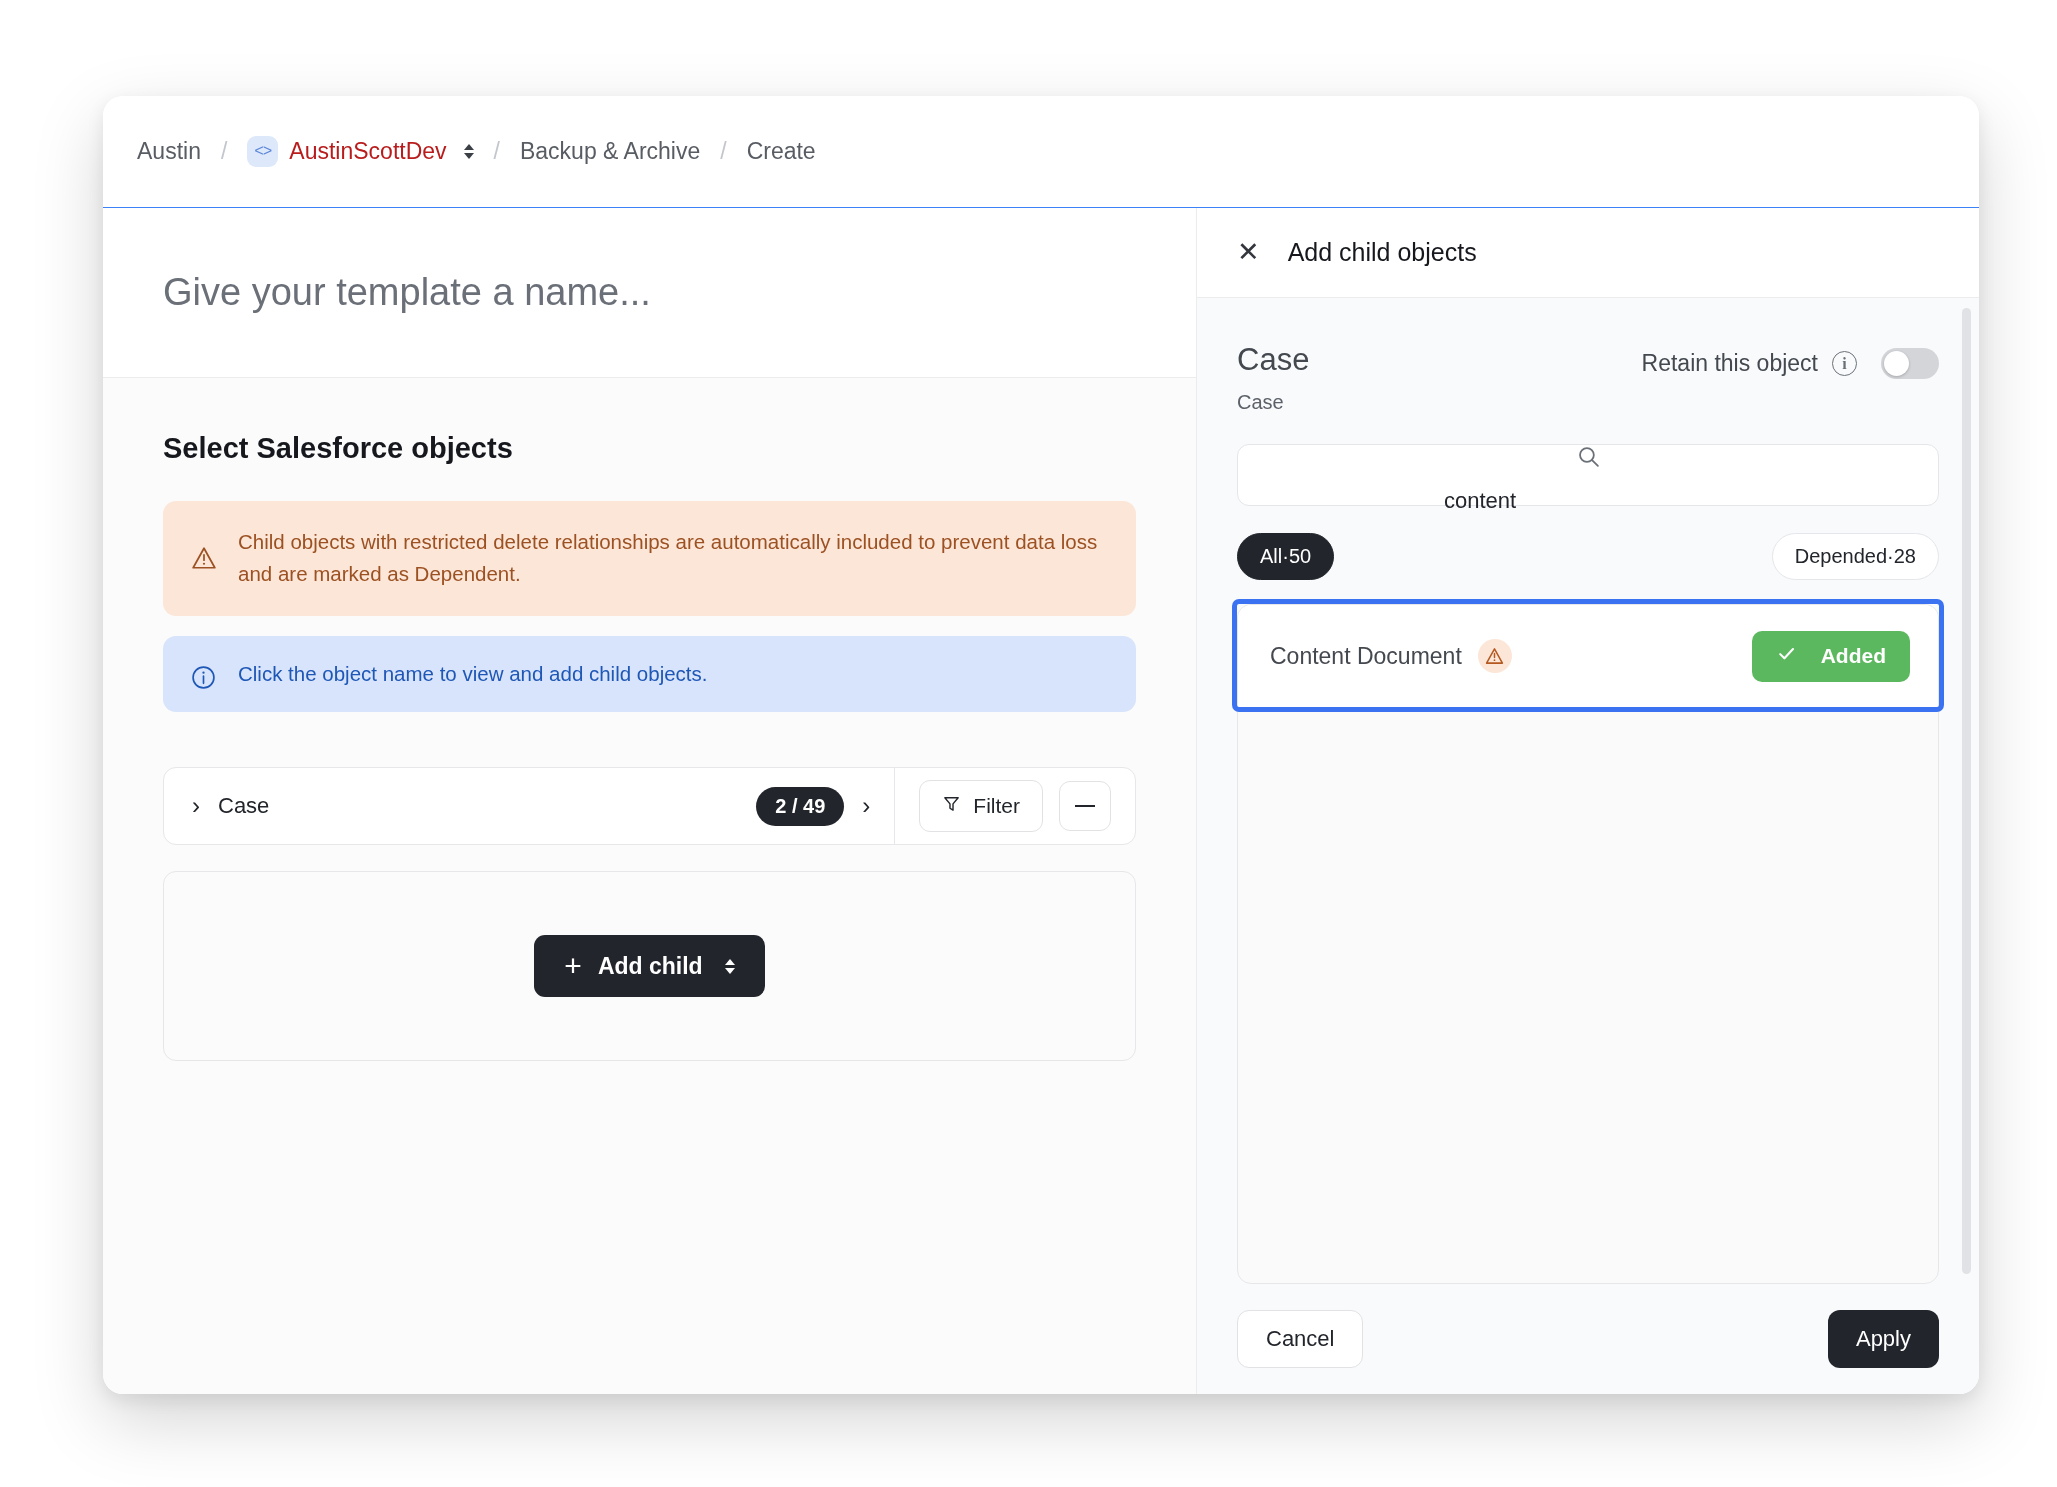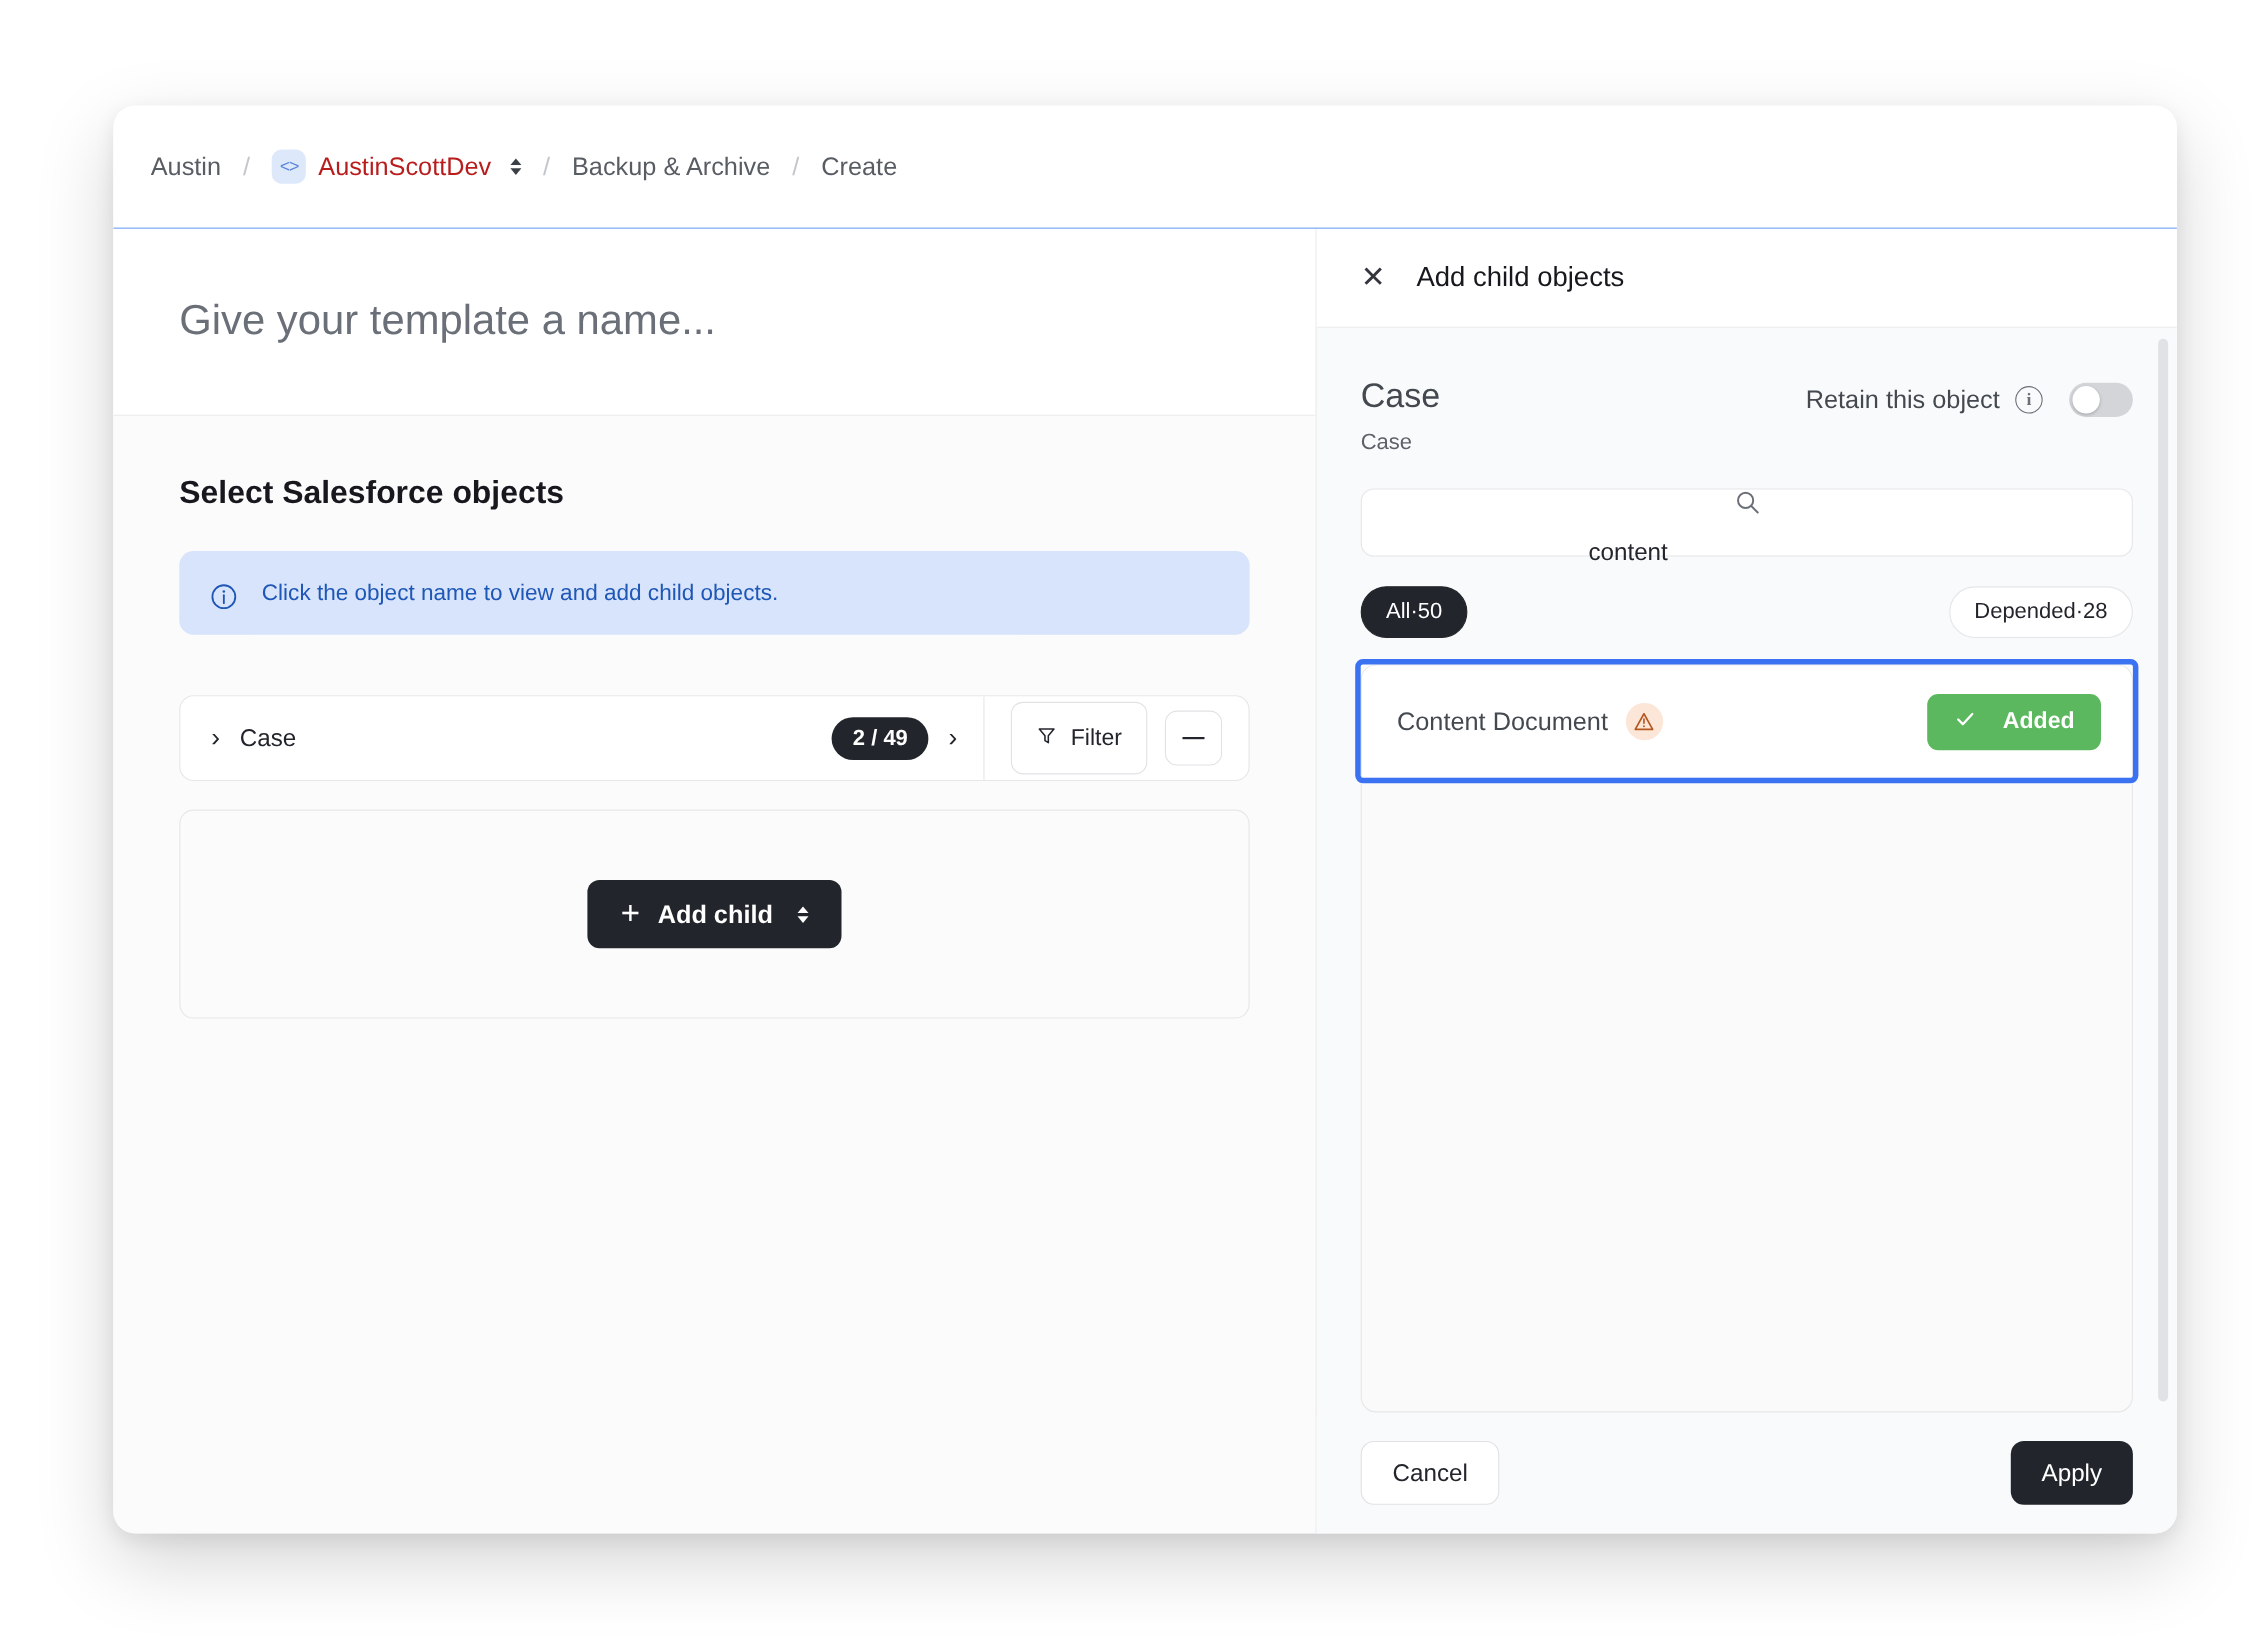--- a/index.html
+++ b/index.html
@@ -143,21 +143,21 @@
     padding: 8px 19px;
     font-size: 20px; font-weight: bold;
   }
   .object-row-right {
     display: flex; align-items: center; gap: 16px;
     padding: 0 24px;
     border-left: 1px solid #e7e7e9;
   }
   .btn-filter {
     display: flex; align-items: center; gap: 12px;
-    height: 66px; padding: 0 22px;
+    height: 52px; padding: 0 22px;
     background: #ffffff;
     border: 1px solid #e2e2e5;
     border-radius: 11px;
     font-size: 21px; color: #22252b;
     cursor: pointer;
   }
   .btn-minus {
     width: 52px; height: 50px;
     background: #ffffff;
     border: 1px solid #e2e2e5;
@@ -361,20 +361,30 @@
 
     <div class="main-col">
 
       <div class="title-block">
         <input class="template-name-input" type="text" placeholder="Give your template a name..." style="">
       </div>
 
       <div class="main-scroll">
         <div class="section-title">Select Salesforce objects</div>
 
+        <div class="alert warn">
+          <span class="ico">
+            <svg width="26" height="24" viewBox="0 0 24 22">
+                <path d="M12 2 L22 20 H2 Z" fill="none" stroke="#9c5122" stroke-width="1.6" stroke-linejoin="round"></path>
+                <path d="M12 8 v5" stroke="#9c5122" stroke-width="1.6" stroke-linecap="round"></path>
+                <circle cx="12" cy="16.3" r="1" fill="#9c5122"></circle>
+              </svg>
+          </span>
+          <p>Child objects with restricted delete relationships are automatically included to prevent data loss and are marked as Dependent.</p>
+        </div>
 
         <div class="alert info">
           <span class="ico">
             <svg width="25" height="25" viewBox="0 0 24 24">
                 <circle cx="12" cy="12" r="10" fill="none" stroke="#1f57b6" stroke-width="1.6"></circle>
                 <circle cx="12" cy="7.4" r="1.1" fill="#1f57b6"></circle>
                 <path d="M12 10.6 v7" stroke="#1f57b6" stroke-width="1.6" stroke-linecap="round"></path>
               </svg>
           </span>
           <p>Click the object name to view and add child objects.</p>

